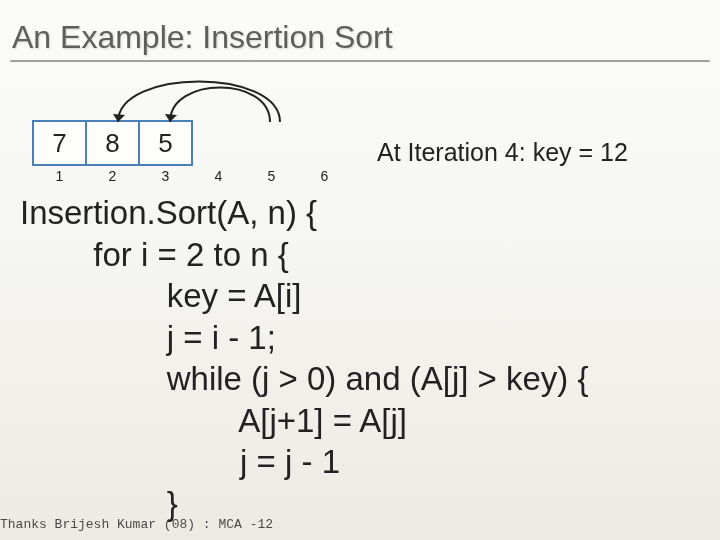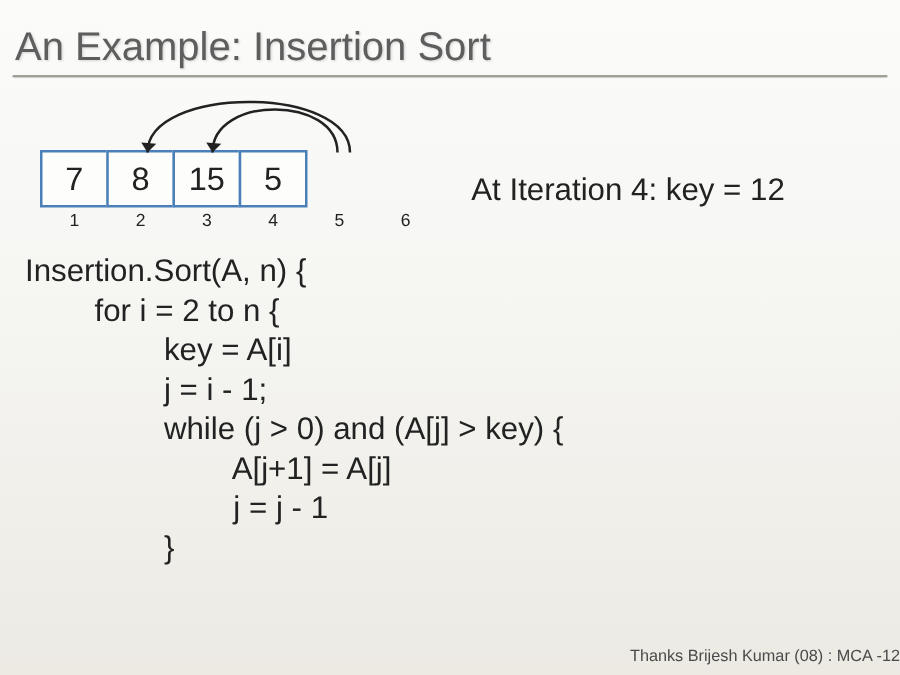--- a/index.html
+++ b/index.html
@@ -63,34 +63,34 @@
     color: #222;
   }
   .caption {
     position: absolute;
     left: 377px;
     top: 138px;
     font-size: 25px;
     color: #222;
   }
   .code {
-    margin-top: 18px;
+    margin-top: 8px;
     margin-left: 20px;
-    font-size: 25px;
+    font-size: 33px;
     color: #222;
     line-height: 1.26;
     white-space: pre;
   }
   .credit {
     position: absolute;
     bottom: 8px;
     left: 0;
     right: 0;
-    text-align: right;
-    font-family: Liberation Sans, sans-serif;
+    text-align: left;
+    font-family: Liberation Mono, monospace;
     font-size: 13px;
     color: #4a4a4a;
   }
 </style>
 </head>
 <body>
 
 <div class="title">An Example: Insertion Sort</div>
 <div class="underline"></div>
 
@@ -98,21 +98,20 @@
   <svg class="arcs" width="340" height="60">
     <path d="M 238 58 C 238 12, 138 12, 138 58" stroke="#222" stroke-width="2" fill="none"></path>
     <path d="M 248 58 C 248 4, 86 4, 86 58" stroke="#222" stroke-width="2" fill="none"></path>
     <polygon points="138,58 133,50 145,51" fill="#222"></polygon>
     <polygon points="86,58 81,50 93,51" fill="#222"></polygon>
   </svg>
 
   <div class="array">
     <div class="cell">7</div>
     <div class="cell">8</div>
-    <div class="cell">15</div>
     <div class="cell">5</div>
   </div>
   <div class="indices">
     <div class="idx">1</div>
     <div class="idx">2</div>
     <div class="idx">3</div>
     <div class="idx">4</div>
     <div class="idx">5</div>
     <div class="idx">6</div>
   </div>

